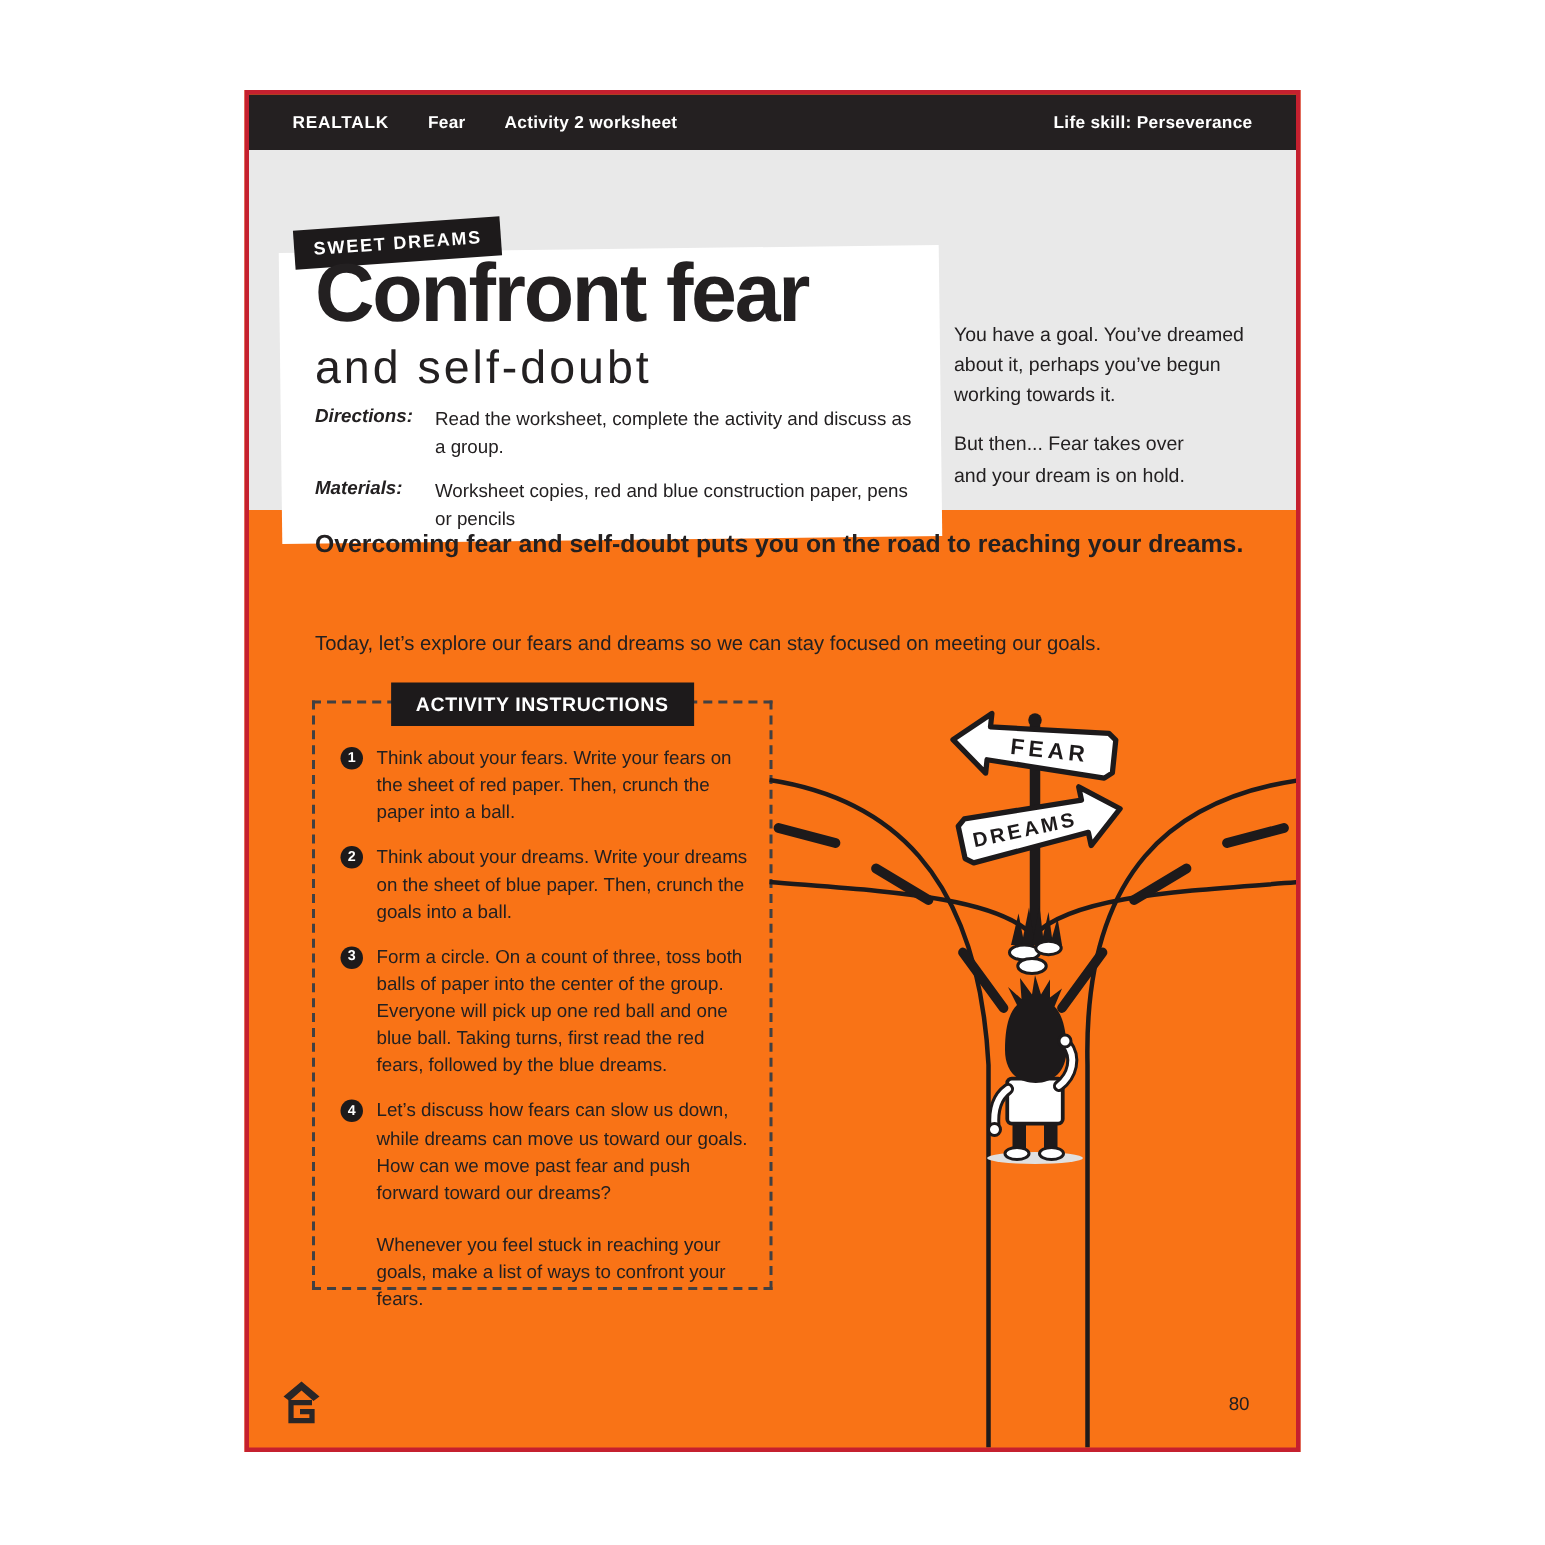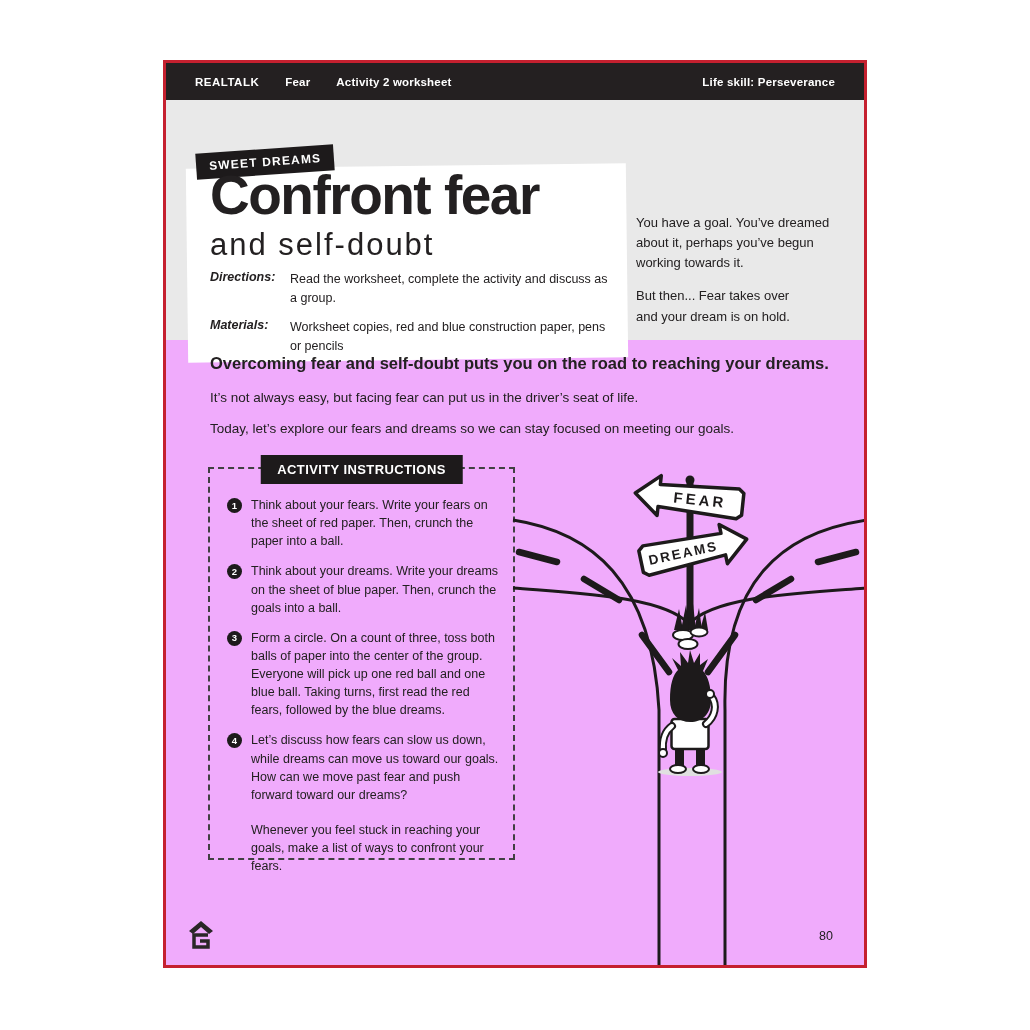--- a/index.html
+++ b/index.html
@@ -1,21 +1,21 @@
 <!DOCTYPE html>
 <html><head>
 <meta charset="utf-8">
 <style>
   * { margin:0; padding:0; box-sizing:border-box; }
   html,body { background:#ffffff; }
   body { font-family:"Liberation Sans", sans-serif; color:#232021; }
   .canvas { position:relative; width:1030px; height:1030px; background:#fff; overflow:hidden; }
 
   .page { position:absolute; left:163px; top:60px; width:704px; height:908px;
-          background:#f0abfc; border:3px solid #c5202f; overflow:hidden; }
+          background:#f97316; border:3px solid #c5202f; overflow:hidden; }
 
   
   .header-bar { position:absolute; left:0; right:0; top:0; height:37px; background:#242021;
                 display:flex; align-items:center; padding:0 29px; color:#fff;
                 font-size:11.5px; font-weight:700; letter-spacing:.2px; }
   .header-left { display:flex; align-items:center; gap:26px; }
   .brand { font-weight:800; letter-spacing:.5px; }
   .header-right { margin-left:auto; }
 
   
@@ -97,21 +97,20 @@
       </div>
 
       <div class="intro">
         <p>You have a goal. You’ve dreamed about it, perhaps you’ve begun working towards it.</p>
         <p class="prewrap">But then... Fear takes over
 and your dream is on hold.</p>
       </div>
     </div>
 
     <div class="lead">Overcoming fear and self-doubt puts you on the road to reaching your dreams.</div>
-    <div class="body-p1">It’s not always easy, but facing fear can put us in the driver’s seat of life.</div>
     <div class="body-p2">Today, let’s explore our fears and dreams so we can stay focused on meeting our goals.</div>
 
     <div class="activity-box">
       <div class="activity-heading">ACTIVITY INSTRUCTIONS</div>
       <div class="steps">
         <div class="step">
           <span class="step-num">1</span>
           <span>Think about your fears. Write your fears on the sheet of red paper. Then, crunch the paper into a ball.</span>
         </div>
         <div class="step">

